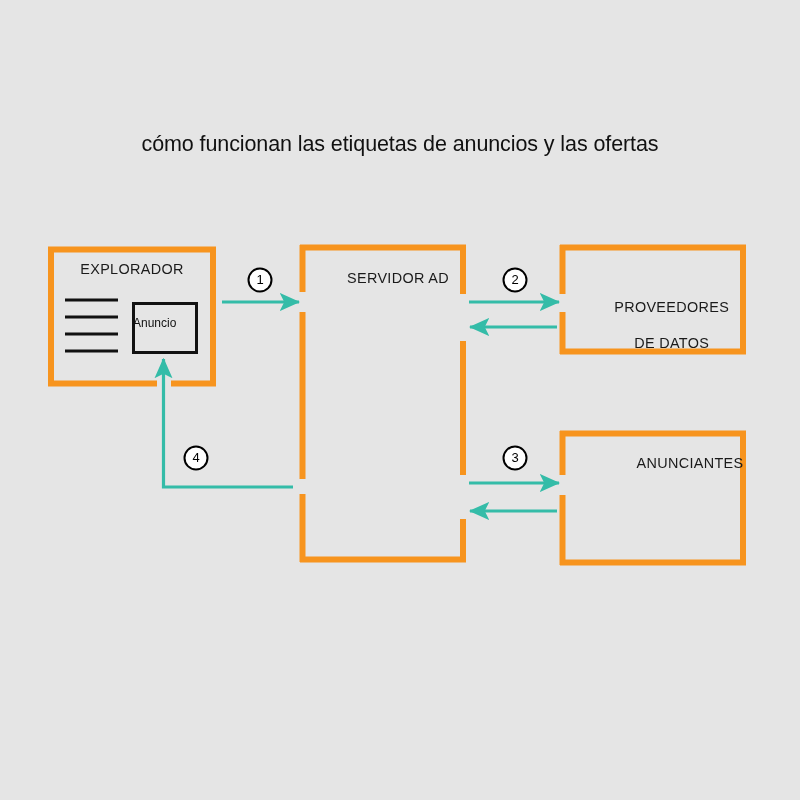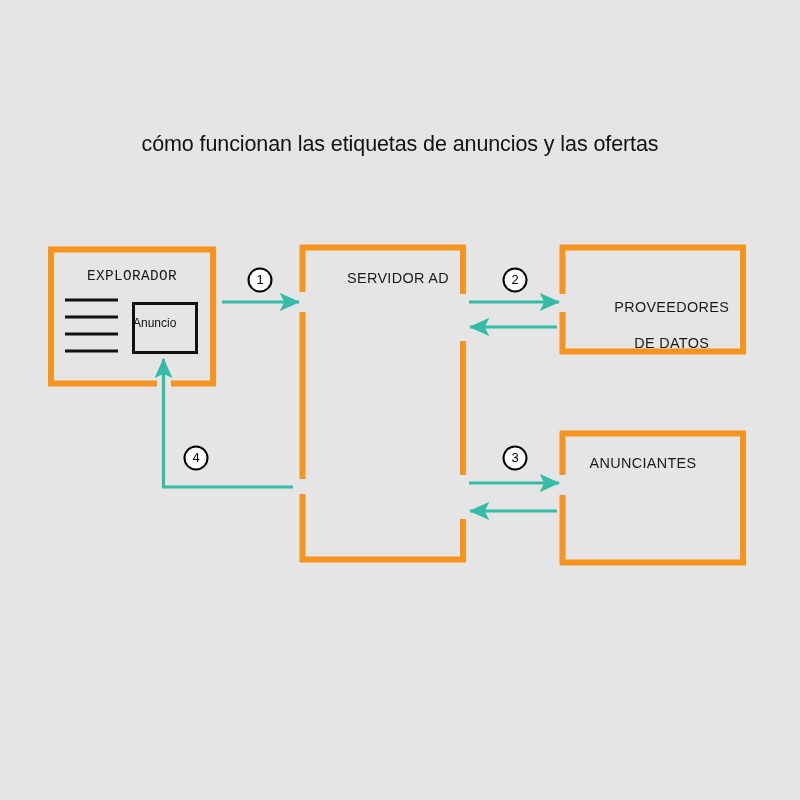--- a/index.html
+++ b/index.html
@@ -40,24 +40,24 @@
     font-size: 21.5px;
     letter-spacing: -0.1px;
     color: #111111;
   }
   .node-label {
     text-align: center;
     font-size: 14.4px;
     letter-spacing: 0.35px;
     color: #1a1a1a;
   }
-  #label-explorador { left: 48px;  top: 267px; width: 168px; font-family: Liberation Mono, monospace; }
+  #label-explorador { left: 48px;  top: 260px; width: 168px; }
   #label-servidor   { left: 300px; top: 269px; width: 196px; }
   #label-proveedores{ left: 560px; top: 280px; width: 186px; margin-left: 10px; }
-  #label-anunciantes{ left: 560px; top: 454px; width: 166px; }
+  #label-anunciantes{ left: 560px; top: 454px; width: 166px; padding-left: 47px; }
   #label-anuncio {
     left: 133px; top: 316px; width: 80px;
     text-align: left;
     font-size: 12px;
     letter-spacing: 0px;
     color: #111111;
   }
   .step-num {
     text-align: center;
     font-size: 13px;

